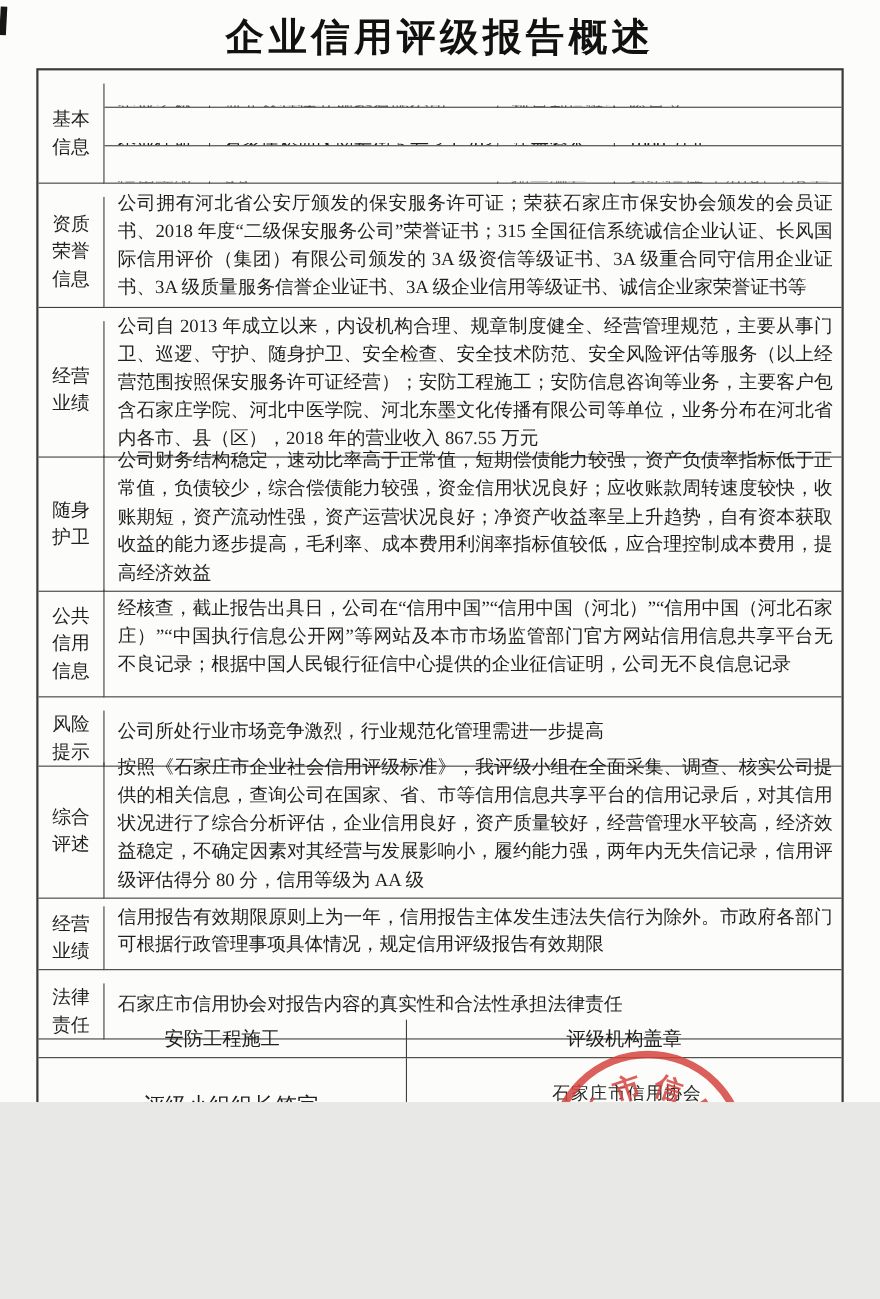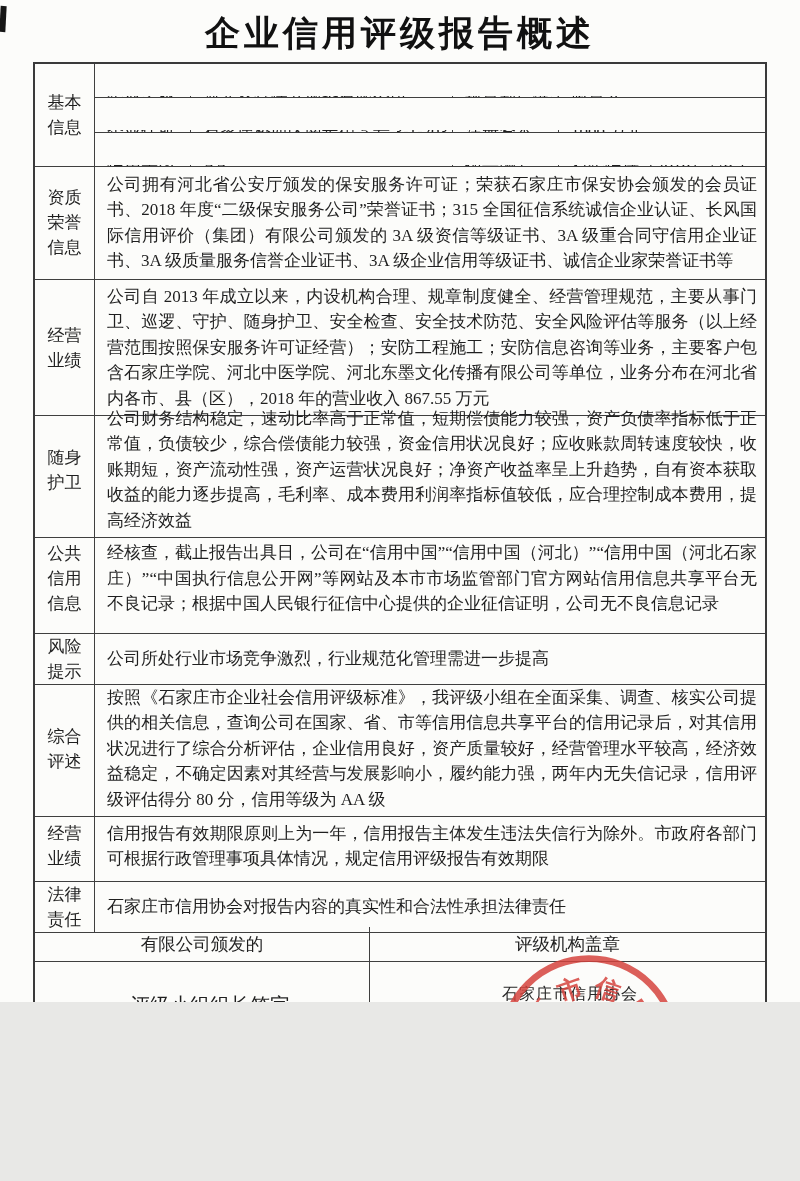--- a/index.html
+++ b/index.html
@@ -18,21 +18,21 @@
     border:2px solid #3a3a3a; box-sizing:border-box; background:transparent;
   }
   .cell { box-sizing:border-box; border-right:1.5px solid #3f3f3f; border-bottom:1.5px solid #3f3f3f; }
   .no-r { border-right:none; }
   .no-b { border-bottom:none; }
 
   
   .basic { display:grid; grid-template-columns:60px 96px 262px 106px 206px; grid-template-rows:repeat(3,34.33px); }
   .rowlabel {
     display:flex; align-items:center; justify-content:center; text-align:center;
-    font-size:17px; line-height:25px; padding:0 9px; font-weight:normal;
+    font-size:17px; line-height:25px; padding:0 9px; font-weight:normal;margin-top:12px;
   }
   .basic .span3 { grid-row:1 / 4; }
   .kv { display:flex; align-items:center; padding:0 0 0 12px; font-size:17px; white-space:nowrap; overflow:hidden;margin-top:32px; }
 
   
   .sec { display:grid; grid-template-columns:60px 1fr; }
   .sec-body { display:flex; align-items:center; padding:4px 8px 4px 12px; }
   .sec-body p { margin:0; font-size:17px; line-height:25.5px; text-align:justify; }
 
   
@@ -128,21 +128,21 @@
     </div>
 
     <div class="sec" style="height:45px">
       <div class="cell rowlabel">法律责任</div>
       <div class="cell sec-body no-r">
           <p>石家庄市信用协会对报告内容的真实性和合法性承担法律责任</p>
         </div>
     </div>
 
     <div class="signhead">
-      <div class="cell">有限公司颁发的</div>
+      <div class="cell">安防工程施工</div>
       <div class="cell no-r">评级机构盖章</div>
     </div>
 
     <div class="signarea">
       <div class="cell no-b"></div>
       <div class="cell no-r no-b"></div>
     </div>
 
   </div>
 

